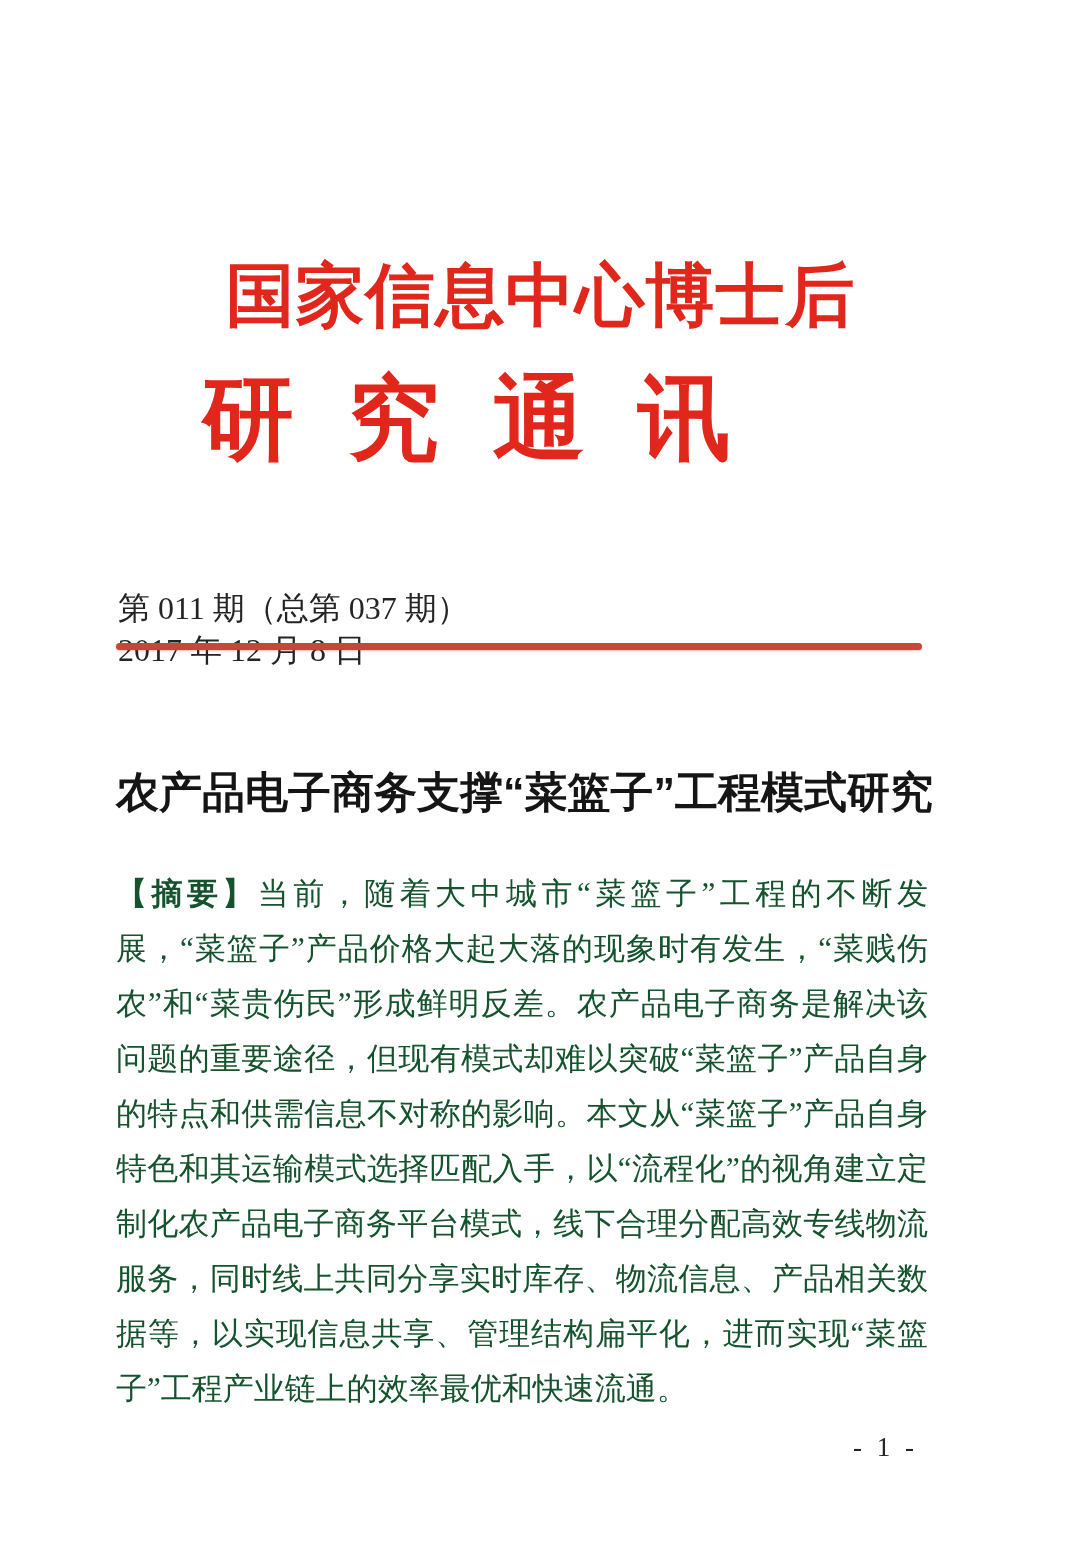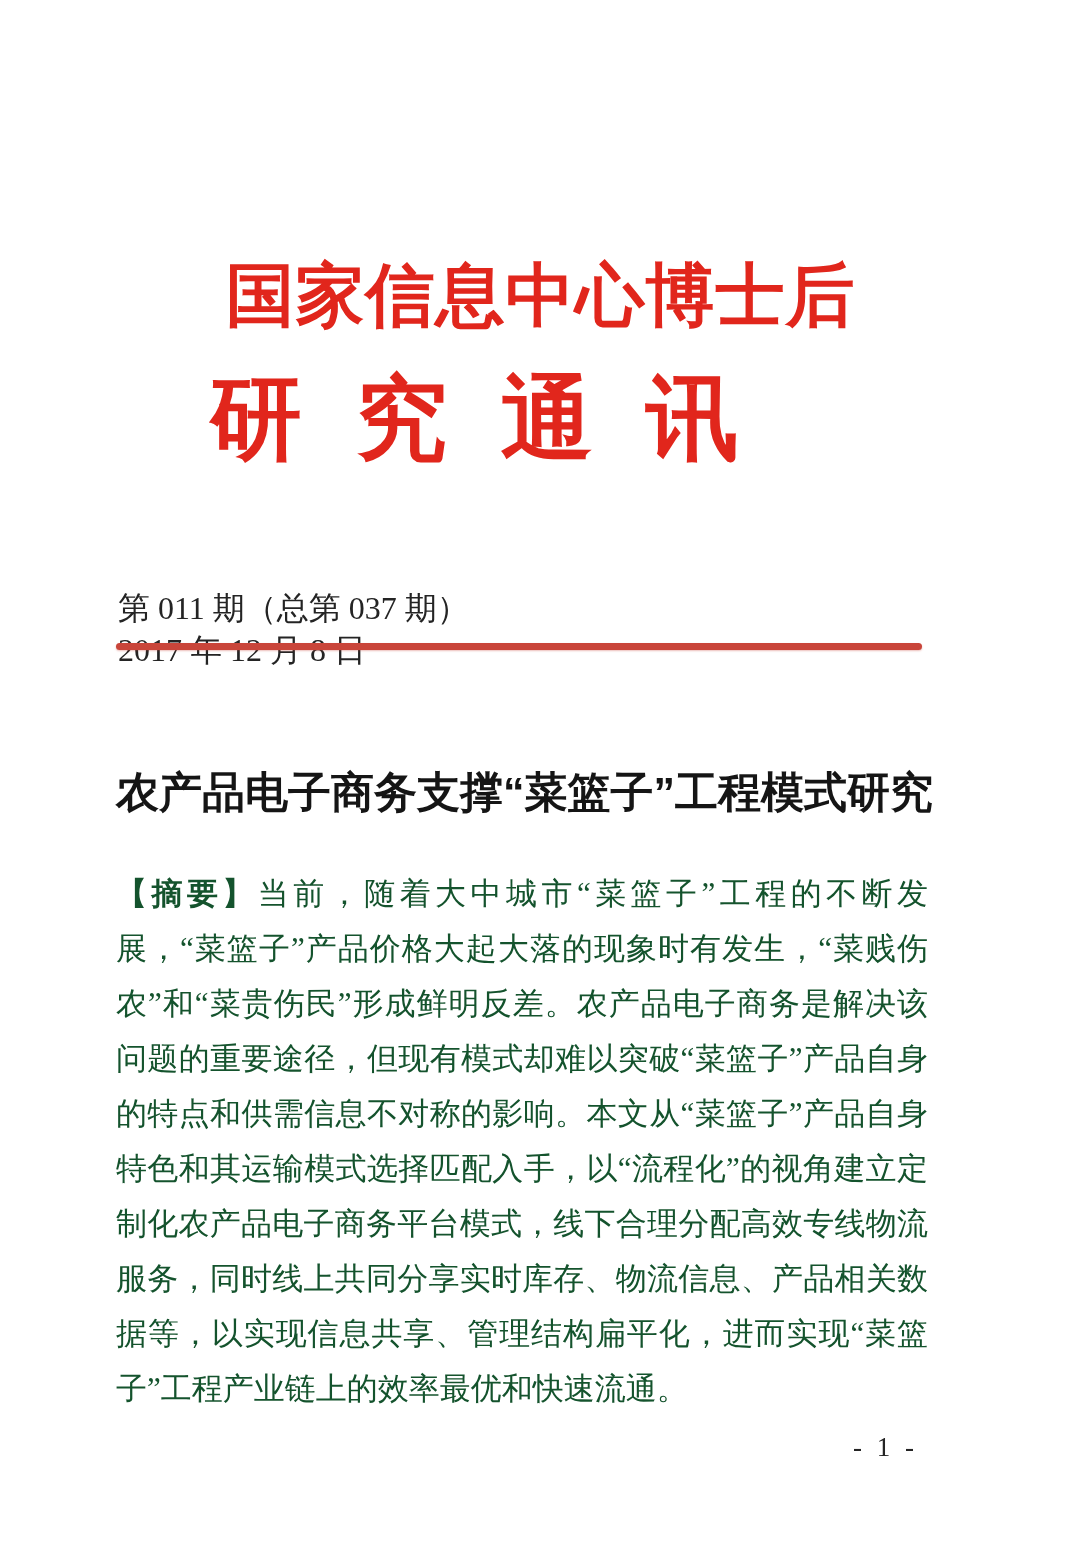--- a/index.html
+++ b/index.html
@@ -34,21 +34,20 @@
     top: 368px;
     left: 0;
     width: 932px;
     text-align: center;
     font-family: "Liberation Sans", "DejaVu Sans", sans-serif;
     font-weight: 700;
     font-size: 92px;
     line-height: 1.1;
     letter-spacing: 0.58em;
     text-indent: 0.58em;
-    margin-left: 8px;
   }
   .issue-bar {
     position: absolute;
     top: 588px;
     left: 118px;
     width: 800px;
     display: flex;
     justify-content: space-between;
     align-items: baseline;
     font-size: 32px;

